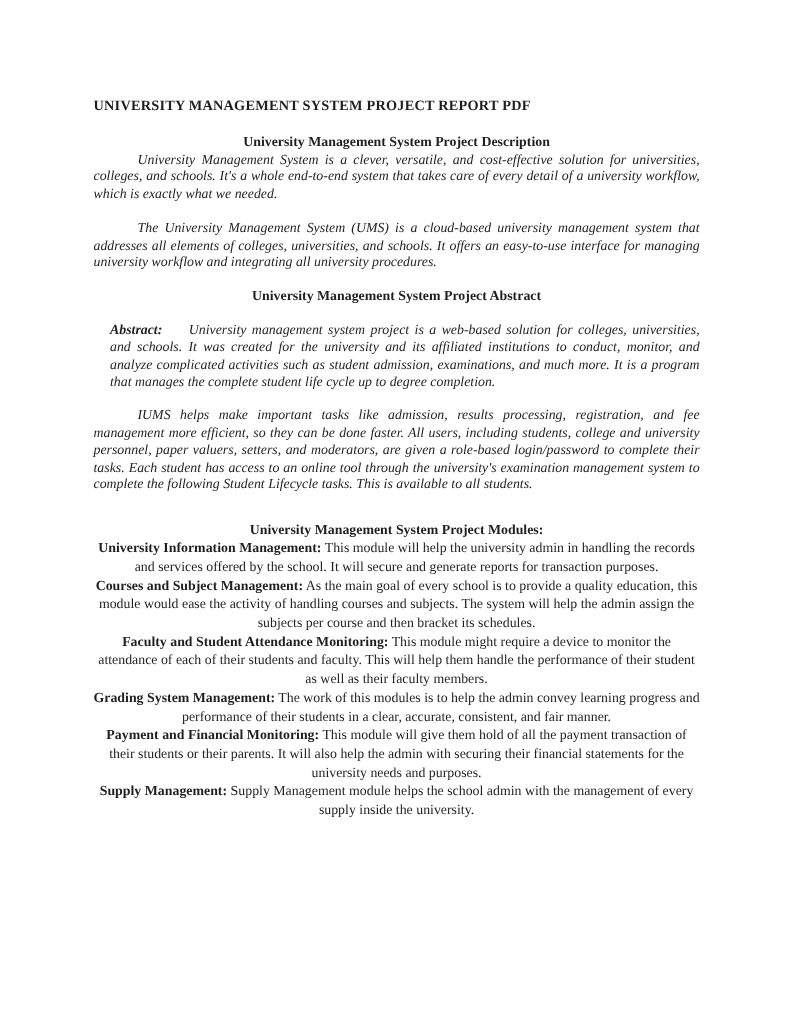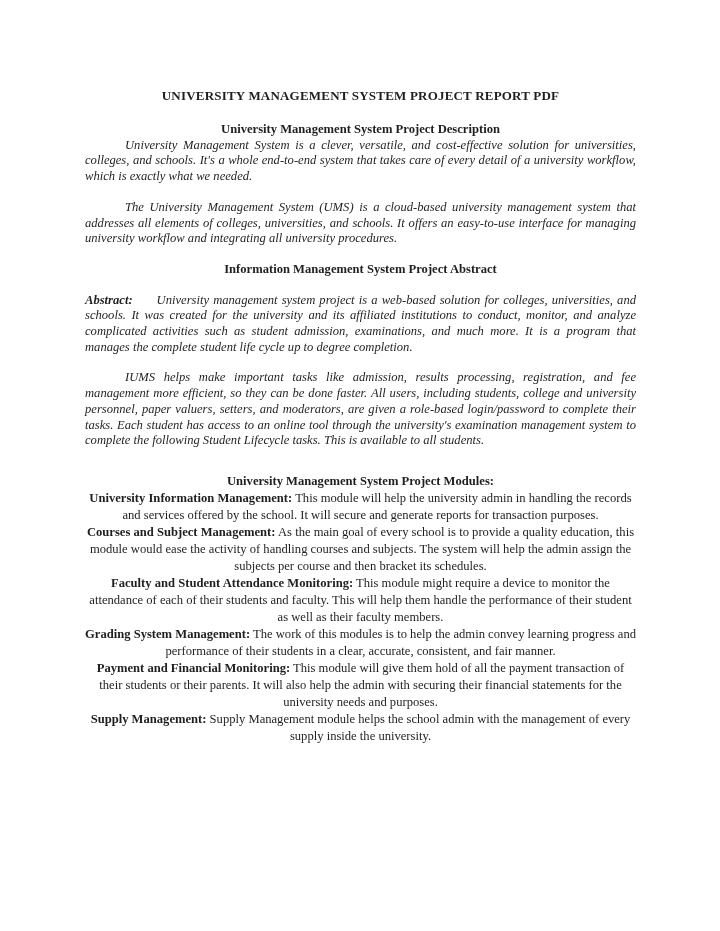--- a/index.html
+++ b/index.html
@@ -14,21 +14,20 @@
     background: #ffffff;
     box-sizing: border-box;
     padding: 88px 84px 0 85px;
     font-family: "Liberation Serif", "DejaVu Serif", serif;
     color: #1f1f1f;
     overflow: hidden;
   }
   .doc-title {
     font-size: 13px;
     font-weight: bold;
-    text-align: center;
     margin: 0 0 18px 0;
     line-height: 16px;
     letter-spacing: 0.2px;
   }
   .section-heading {
     font-size: 12.6px;
     font-weight: bold;
     margin: 0;
     line-height: 15.7px;
     text-align: center;
@@ -38,20 +37,21 @@
     line-height: 15.7px;
     text-align: justify;
     margin: 0 0 15px 0;
     font-style: italic;
   }
   .para.indented {
     text-indent: 40px;
   }
   .abstract-para {
     text-indent: 0;
+    margin-left: 15px;
   }
   .abstract-para .tabspace {
     display: inline-block;
     width: 24px;
   }
   .abstract-label {
     font-weight: bold;
   }
   .spacer-line {
     height: 15px;
@@ -73,21 +73,21 @@
 <body>
 
 <div class="page">
 
   <h1 class="doc-title">UNIVERSITY MANAGEMENT SYSTEM PROJECT REPORT PDF</h1>
 
   <h2 class="section-heading">University Management System Project Description</h2>
   <p class="para indented">University Management System is a clever, versatile, and cost-effective solution for universities, colleges, and schools. It's a whole end-to-end system that takes care of every detail of a university workflow, which is exactly what we needed.</p>
   <p class="para indented">The University Management System (UMS) is a cloud-based university management system that addresses all elements of colleges, universities, and schools. It offers an easy-to-use interface for managing university workflow and integrating all university procedures.</p>
 
-  <h2 class="section-heading">Information Management System Project Abstract</h2>
+  <h2 class="section-heading">University Management System Project Abstract</h2>
   <div class="spacer-line"></div>
   <p class="para abstract-para"><b class="abstract-label">Abstract:</b><span class="tabspace"></span><span>University management system project is a web-based solution for colleges, universities, and schools. It was created for the university and its affiliated institutions to conduct, monitor, and analyze complicated activities such as student admission, examinations, and much more. It is a program that manages the complete student life cycle up to degree completion.</span></p>
   <p class="para indented" style="margin-bottom:24px">IUMS helps make important tasks like admission, results processing, registration, and fee management more efficient, so they can be done faster. All users, including students, college and university personnel, paper valuers, setters, and moderators, are given a role-based login/password to complete their tasks. Each student has access to an online tool through the university's examination management system to complete the following Student Lifecycle tasks. This is available to all students.</p>
 
   <h2 class="section-heading modules-heading">University Management System Project Modules:</h2>
 
   <p class="module"><b class="mlabel">University Information Management:</b> <span>This module will help the university admin in handling the records and services offered by the school. It will secure and generate reports for transaction purposes.</span></p>
   <p class="module"><b class="mlabel">Courses and Subject Management:</b> <span>As the main goal of every school is to provide a quality education, this module would ease the activity of handling courses and subjects. The system will help the admin assign the subjects per course and then bracket its schedules.</span></p>
   <p class="module"><b class="mlabel">Faculty and Student Attendance Monitoring:</b> <span>This module might require a device to monitor the attendance of each of their students and faculty. This will help them handle the performance of their student as well as their faculty members.</span></p>
   <p class="module"><b class="mlabel">Grading System Management:</b> <span>The work of this modules is to help the admin convey learning progress and performance of their students in a clear, accurate, consistent, and fair manner.</span></p>

